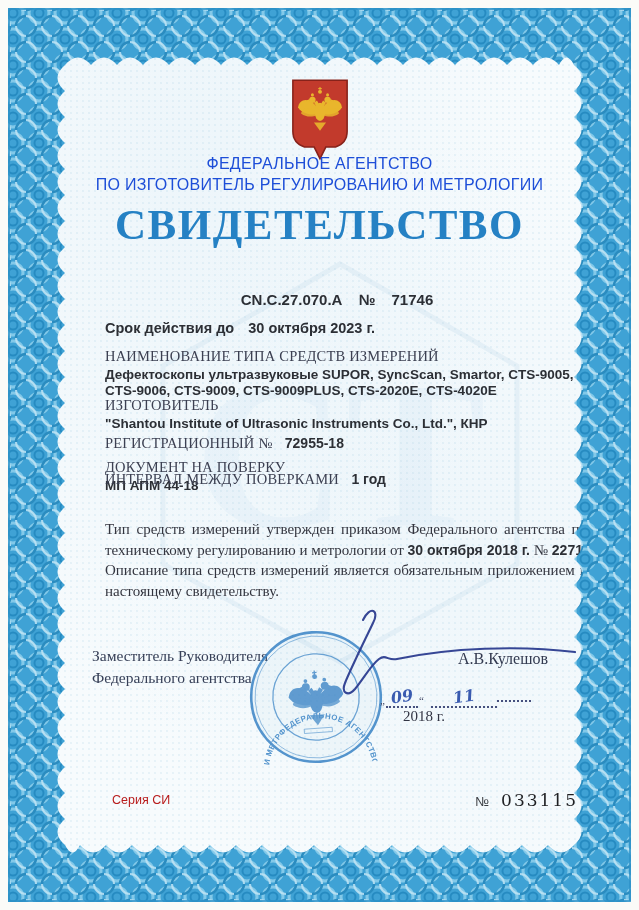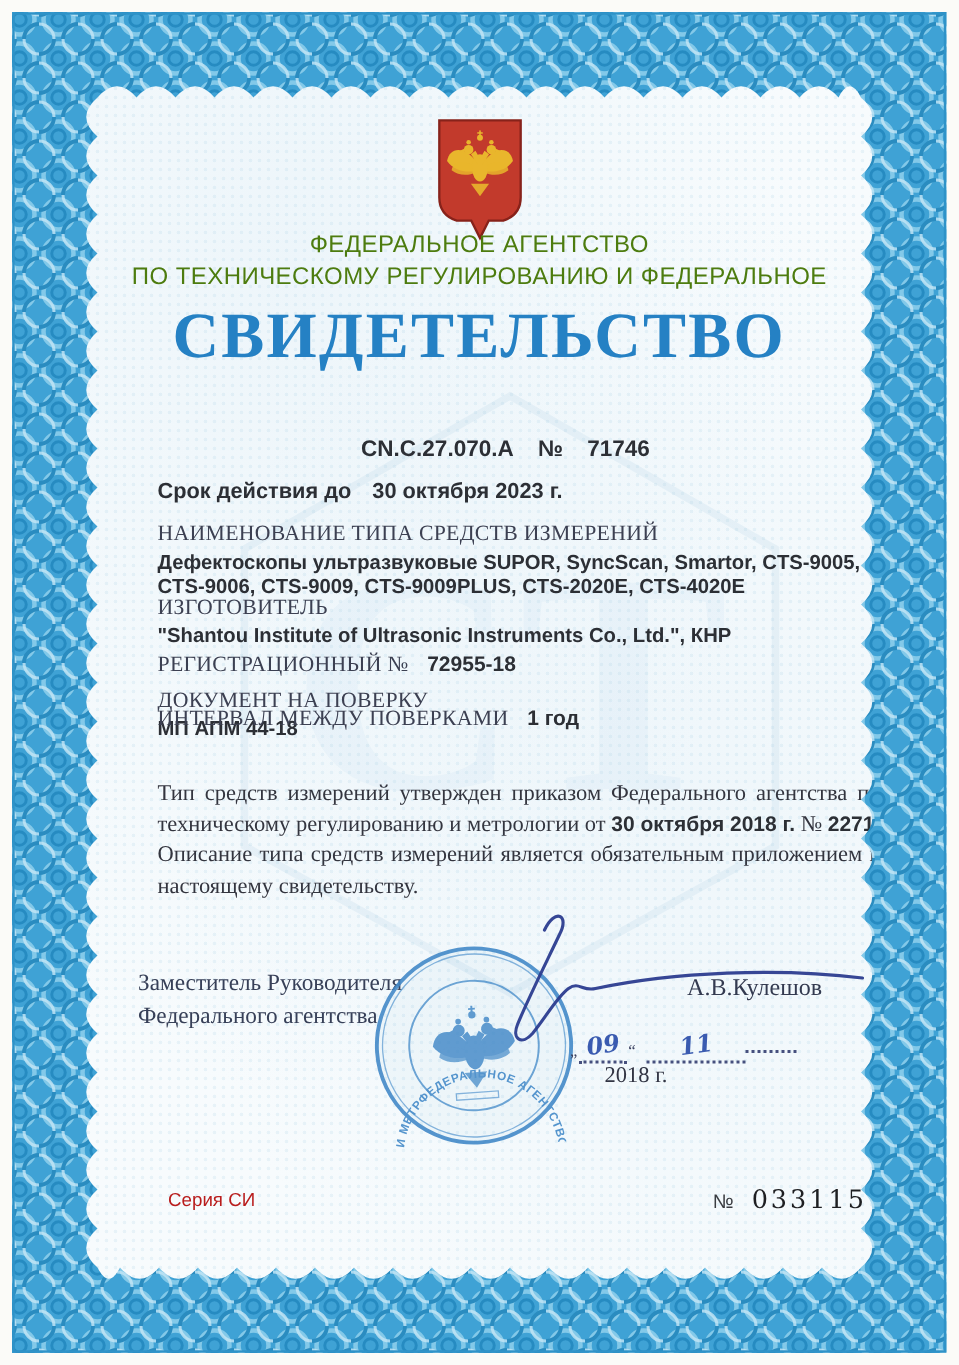--- a/index.html
+++ b/index.html
@@ -25,21 +25,21 @@
   .watermark svg { width:100%; height:100%; }
   
   .frame-svg { position:absolute; inset:0; z-index:6; pointer-events:none; }
   
   .content { position:absolute; inset:0; z-index:3; }
   .abs { position:absolute; }
   .center { left:0; right:0; text-align:center; }
   .col { left:92px; width:482px;margin-left:13px; }
 
   .crest { left:289px; top:76px; width:62px; height:86px; }
-  .agency { top:153px; font-size:16px; letter-spacing:.3px; line-height:1.32; color:#4d7c0f; font-weight:400; }
+  .agency { top:153px; font-size:16px; letter-spacing:.3px; line-height:1.32; color:#1d4ed8; font-weight:400; }
   .doc-title { top:200px; font-family:"Liberation Serif", serif; font-weight:700; font-size:43px; letter-spacing:1.5px; color:#2581c4; }
   .subtitle { top:257px; font-size:15px; font-weight:700; word-spacing:6px; color:#34373c; }
   .certnum { top:291px; font-size:15px; font-weight:700; color:#2c2f35;padding-left:35px; }
   .certnum .gap { display:inline-block; width:12px; }
 
   .b  { font-weight:700; font-family:"Liberation Sans", sans-serif; color:#2c2f35; }
   .serif-label { font-family:"Liberation Serif", serif; font-size:14.5px; color:#3c4052; letter-spacing:.2px; }
   .val { font-size:13.5px; }
 
   .validity { top:320px; font-size:14.5px; }
@@ -117,21 +117,21 @@
 
   <div class="abs crest">
     <svg viewBox="0 0 64 88" width="62" height="86">
       <path d="M4,4 H60 V57 Q60,69 48,73 L38,73 L32,85 L26,73 L16,73 Q4,69 4,57 Z" fill="#c23a2c" stroke="#87221a" stroke-width="1.6"></path>
       <use href="#eagle" x="7" y="7" width="50" height="50" style="color:#e9b62c"></use>
     </svg>
   </div>
 
   <div class="abs center agency">
     <div>ФЕДЕРАЛЬНОЕ АГЕНТСТВО</div>
-    <div>ПО ТЕХНИЧЕСКОМУ РЕГУЛИРОВАНИЮ И ФЕДЕРАЛЬНОЕ</div>
+    <div>ПО ИЗГОТОВИТЕЛЬ РЕГУЛИРОВАНИЮ И МЕТРОЛОГИИ</div>
   </div>
 
   <div class="abs center doc-title">СВИДЕТЕЛЬСТВО</div>
 
   <div class="abs center certnum">
     <span>CN.C.27.070.A</span><span class="gap"></span>
     <span>№</span><span class="gap"></span>
     <span>71746</span>
   </div>
 

